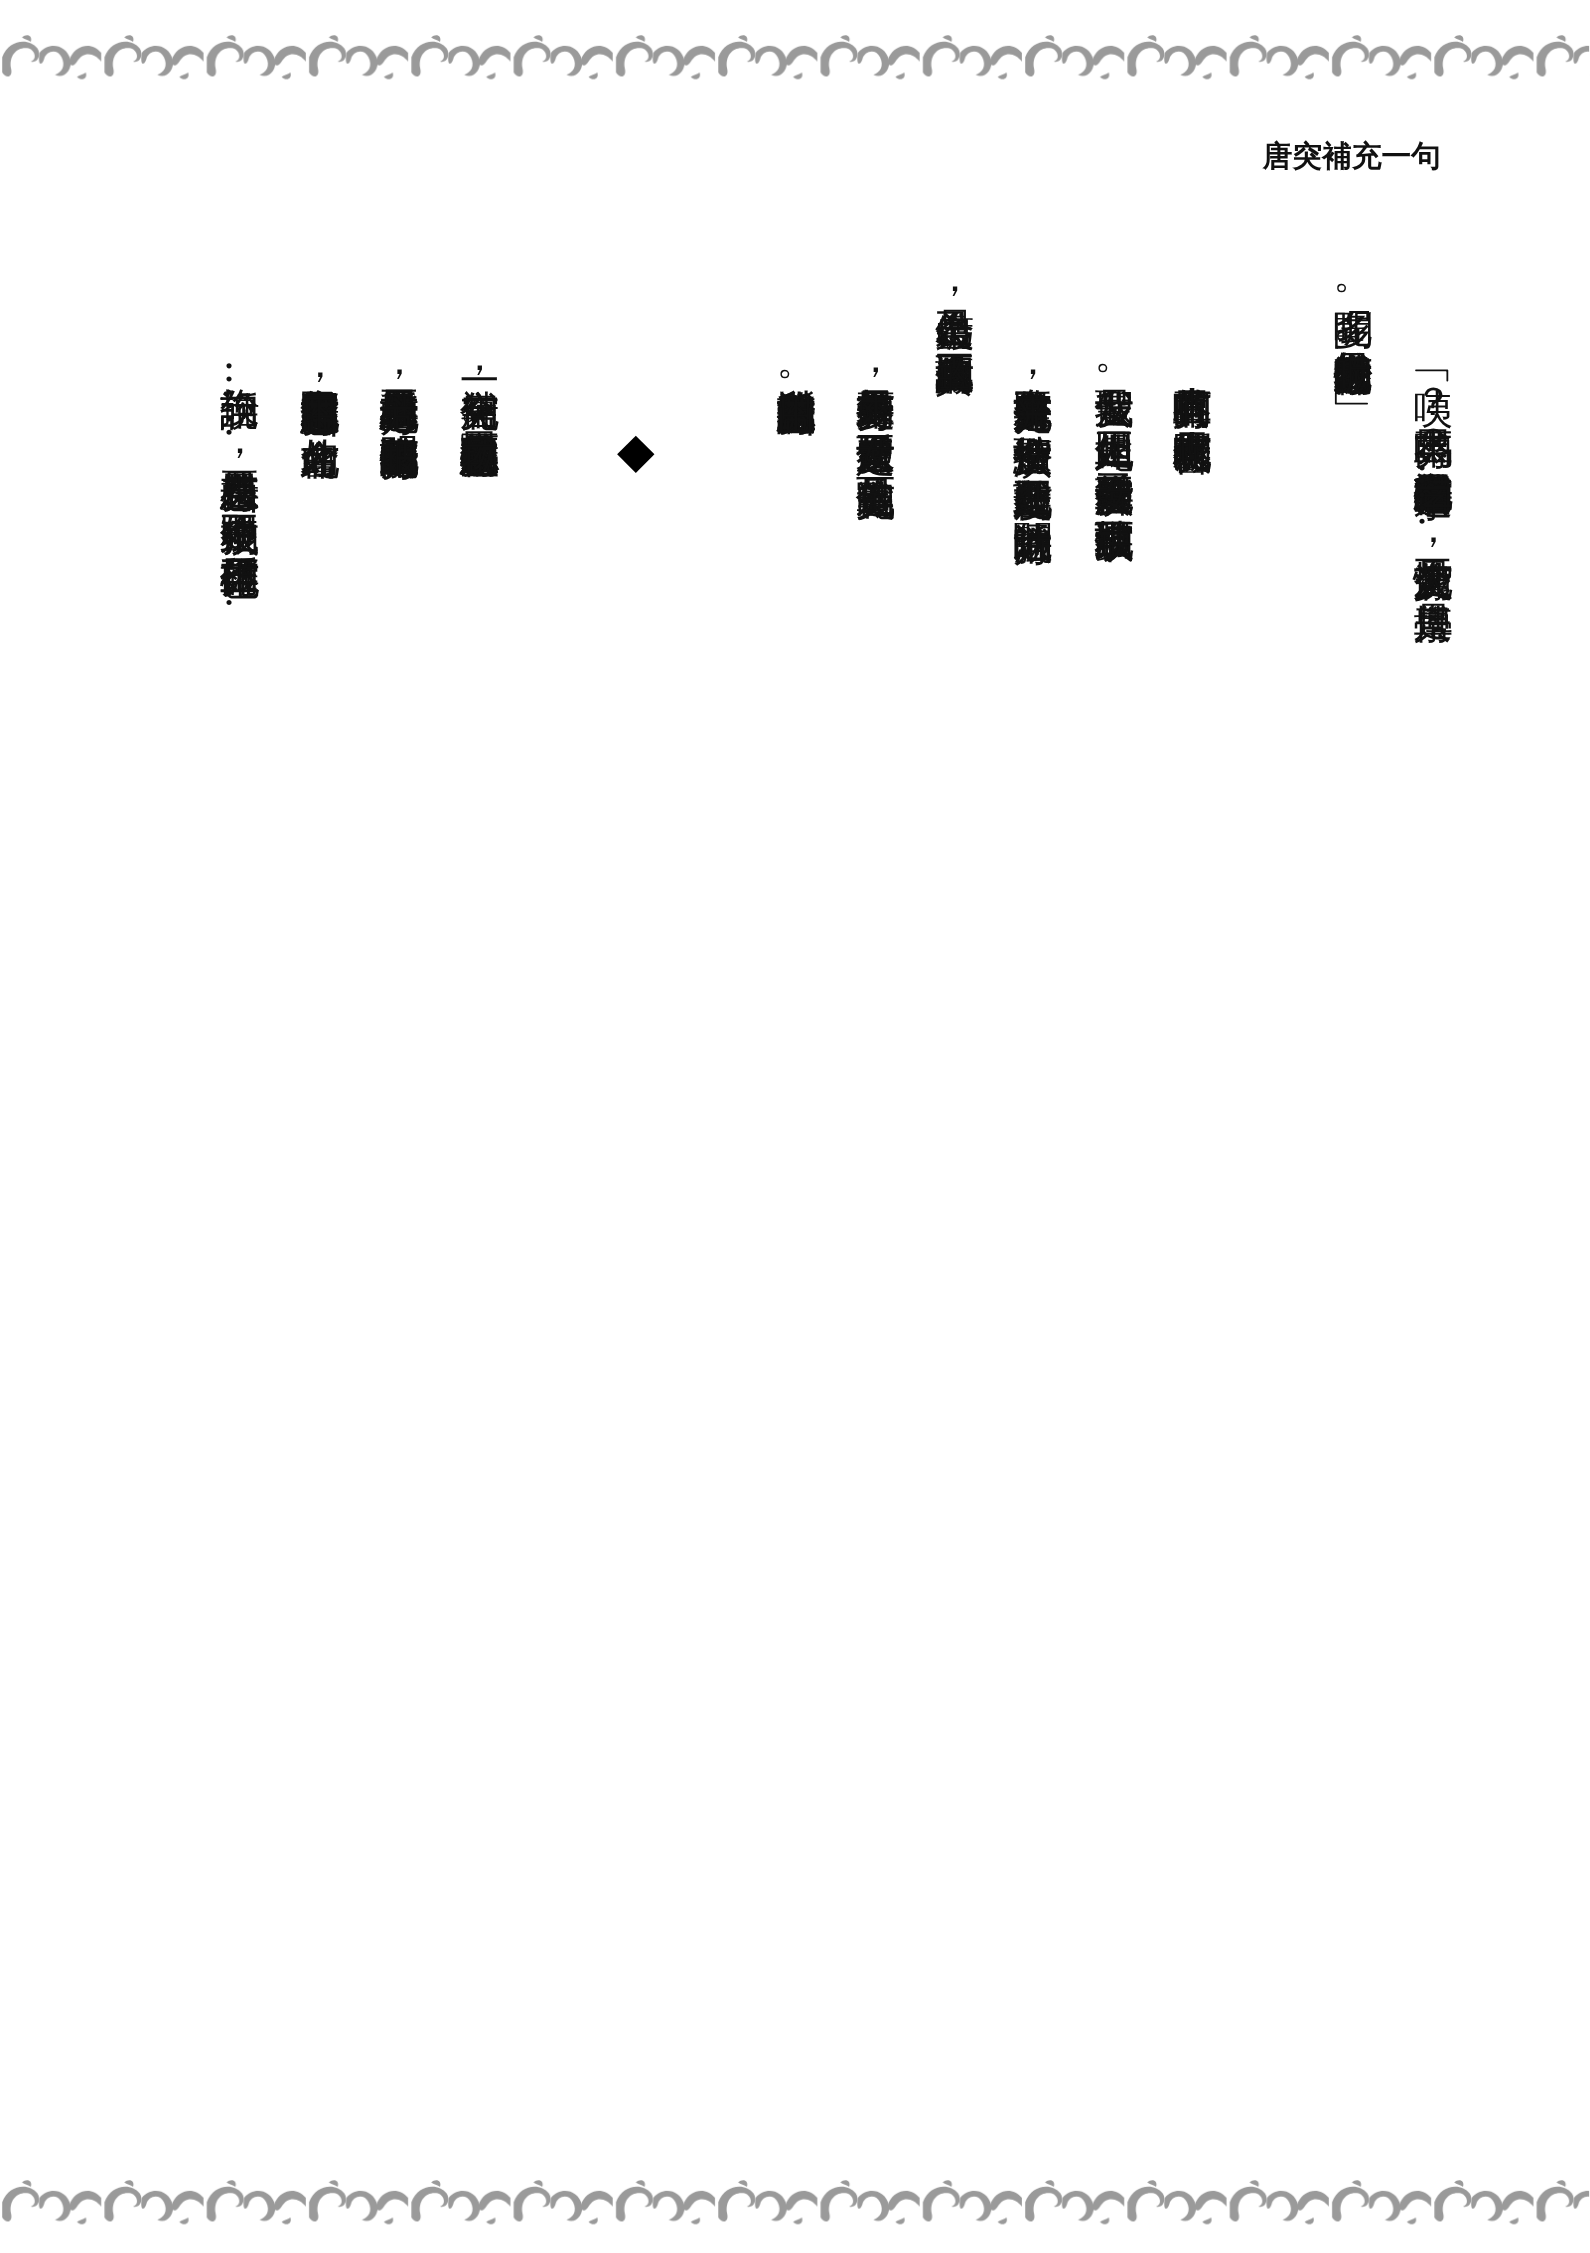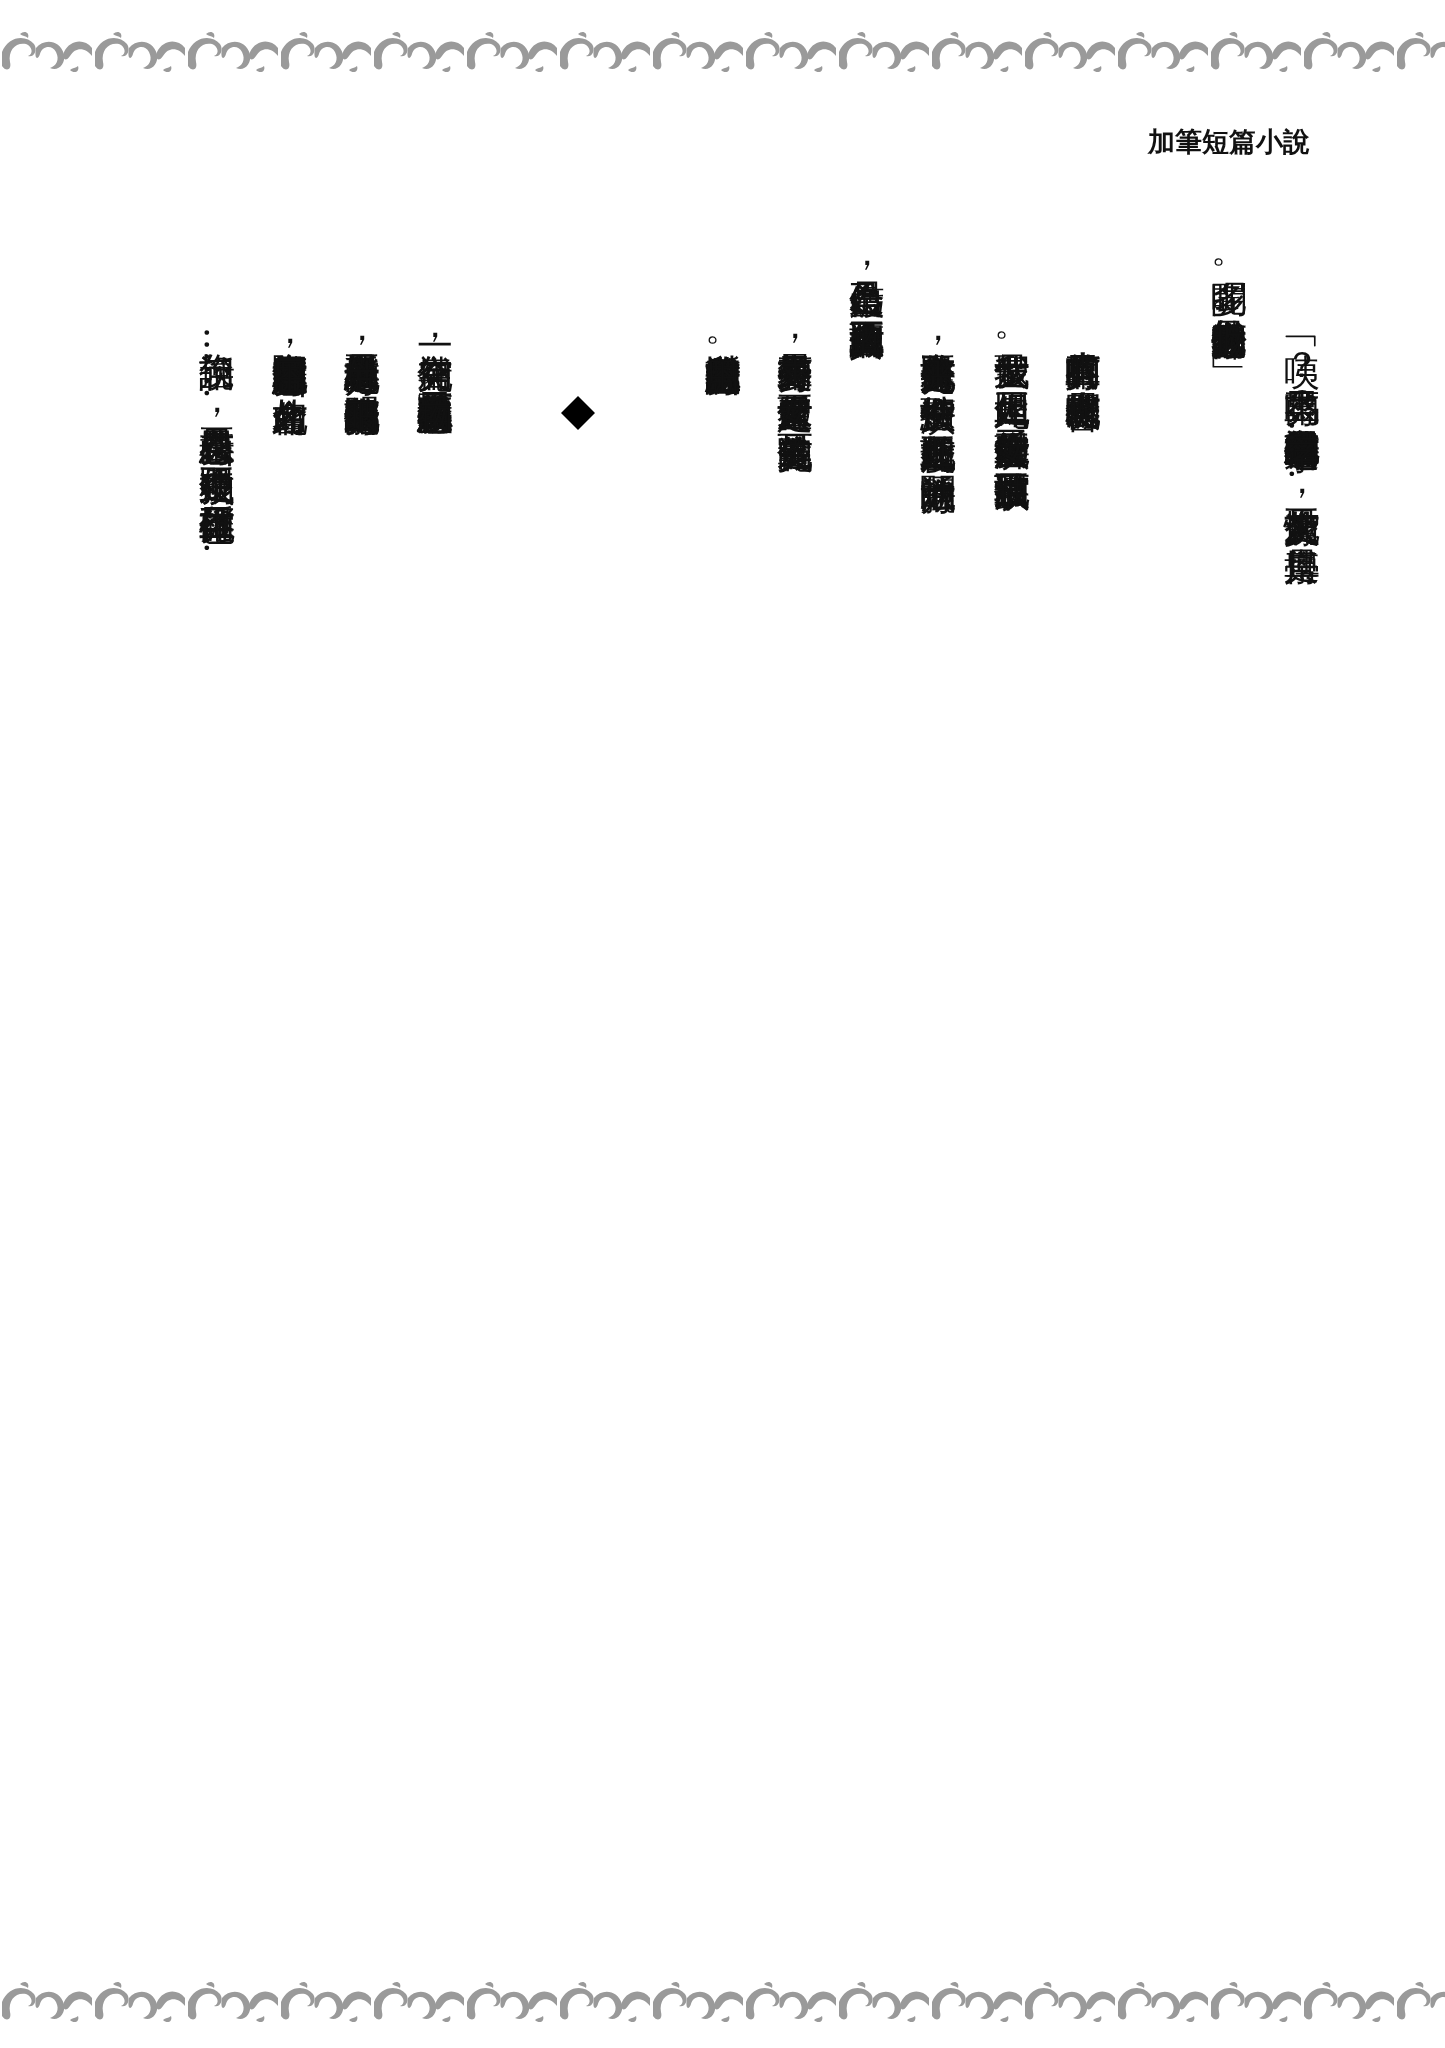--- a/index.html
+++ b/index.html
@@ -43,21 +43,21 @@
         <path d="M70 40 C 74 44, 80 42, 78 36 C 76 38, 72 38, 70 40 Z" fill="#9a9a9a"></path>
       </g>
       <pattern id="vine" x="0" y="0" width="93" height="44" patternUnits="userSpaceOnUse">
         <use href="#motif"></use>
       </pattern>
     </defs>
     <rect x="0" y="0" width="1445" height="44" fill="url(#vine)"></rect>
   </svg>
 </div>
 
-<div class="header">加筆短篇小說</div>
+<div class="header">唐突補充一句</div>
 
 <div class="col" style="left:1280px; top:325px;">「咦？芬里爾嗎？我記得在芬恩山好像有種動物叫這個名字……不愧是艾莉潔大人，真是博學</div>
 <div class="col" style="left:1207px; top:253px;">多聞呢。竟然知道只有少部分人才知道的動物呢。」</div>
 <div class="col" style="left:1061px; top:325px;">真的有芬里爾啊！果然有問就有機會呢！</div>
 <div class="col" style="left:990px; top:325px;">我是假聖女。但是正因如此，為了能演得像是正牌聖女，演技和演出呈現不可或缺。</div>
 <div class="col" style="left:916px; top:325px;">在擊敗魔女之前要避免身分暴光，持續扮演假聖女。遊戲難度如此不合理，通關的唯一方法就</div>
 <div class="col" style="left:845px; top:253px;">是為自己鍍金，讓自己比正牌聖女更像真的。</div>
 <div class="col" style="left:773px; top:325px;">如果身旁有隻芬里爾，看起來肯定更像聖女。這可是完美的作戰。</div>
 <div class="col" style="left:701px; top:325px;">所以我決定立刻前往蕾拉告訴我的芬恩山。</div>
 

